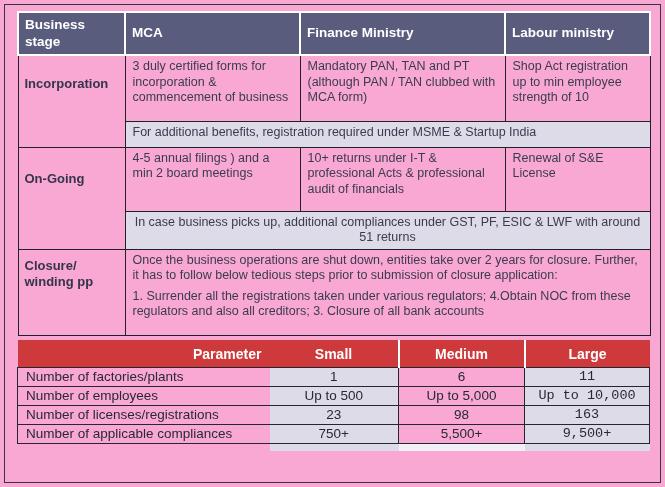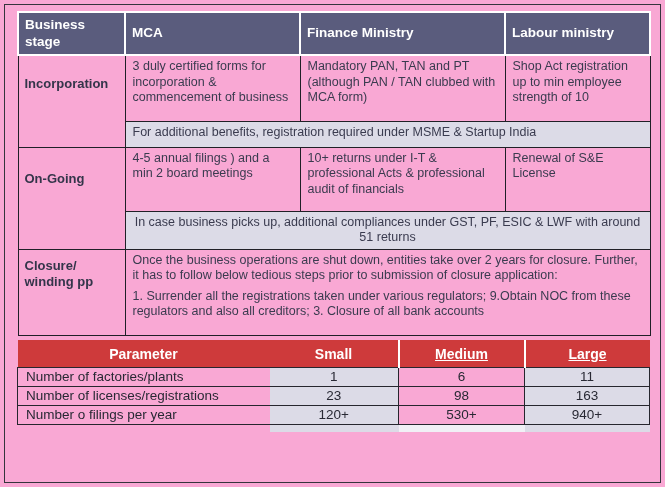--- a/index.html
+++ b/index.html
@@ -96,32 +96,32 @@
   table.params th {
     background: #ce3a3b;
     color: #ffffff;
     font-weight: bold;
     font-size: 14px;
     height: 28px;
     padding: 2px 8px;
     text-align: center;
     box-sizing: border-box;
   }
-  table.params th.p-first { text-align: center; }
-  table.params th.sep { border-left: 2px solid #ffffff; text-decoration: underline; }
+  table.params th.p-first { text-align: right; }
+  table.params th.sep { border-left: 2px solid #ffffff; }
 
   table.params td {
     height: 19px;
     padding: 0 8px;
     border-top: 1.2px solid #26262e;
     box-sizing: border-box;
     line-height: 1.1;
   }
   table.params tr.data td:first-child { border-left: 1.2px solid #26262e; text-align: left; }
-  table.params tr.data td:last-child  { border-right: 1.2px solid #26262e; }
+  table.params tr.data td:last-child  { border-right: 1.2px solid #26262e; font-family: Liberation Mono, monospace; }
   table.params td.val { text-align: center; }
   table.params td.shade { background: #dcdbe7; }
   table.params td.mid-sep { border-left: 1.2px solid #26262e; }
   table.params tr.strip td {
     height: 7px;
     border: none;
     border-top: 1.2px solid #26262e;
     padding: 0;
   }
   table.params tr.strip td.s-shade { background: #dcdbe7; }
@@ -166,21 +166,21 @@
       </tr>
       <tr class="row-note2">
         <td class="note" colspan="3">In case business picks up, additional compliances under GST, PF, ESIC &amp; LWF with around 51 returns</td>
       </tr>
 
       <tr class="row-closure">
         <th class="stage pad-clo">Closure/
 winding pp</th>
         <td class="closure-cell" colspan="3">
           <div class="para">Once the business operations are shut down, entities take over 2 years for closure. Further, it has to follow below tedious steps prior to submission of closure application:</div>
-          <div class="para">1. Surrender all the registrations taken under various regulators; 9.Obtain NOC from these regulators and also all creditors; 3.  Closure of all bank accounts</div>
+          <div class="para">1. Surrender all the registrations taken under various regulators; 4.Obtain NOC from these regulators and also all creditors; 3.  Closure of all bank accounts</div>
         </td>
       </tr>
     </tbody>
       </table>
 
     <table class="params">
       <colgroup>
         <col class="p-name">
           <col class="p-small">
           <col class="p-medium">
@@ -194,30 +194,36 @@
         <th class="sep">Large</th>
       </tr>
 
       <tr class="data">
         <td>Number of factories/plants</td>
         <td class="val shade">1</td>
         <td class="val mid-sep">6</td>
         <td class="val shade mid-sep">11</td>
       </tr>
       <tr class="data">
+        <td>Number of employees</td>
+        <td class="val shade">Up to 500</td>
+        <td class="val mid-sep">Up to 5,000</td>
+        <td class="val shade mid-sep">Up to 10,000</td>
+      </tr>
+      <tr class="data">
         <td>Number of licenses/registrations</td>
         <td class="val shade">23</td>
         <td class="val mid-sep">98</td>
         <td class="val shade mid-sep">163</td>
       </tr>
       <tr class="data">
-        <td>Number o filings per year</td>
-        <td class="val shade">120+</td>
-        <td class="val mid-sep">530+</td>
-        <td class="val shade mid-sep">940+</td>
+        <td>Number of applicable compliances</td>
+        <td class="val shade">750+</td>
+        <td class="val mid-sep">5,500+</td>
+        <td class="val shade mid-sep">9,500+</td>
       </tr>
       <tr class="strip">
         <td></td>
         <td class="s-shade"></td>
         <td class="s-light"></td>
         <td class="s-shade"></td>
       </tr>
     </tbody>
       </table>
 

